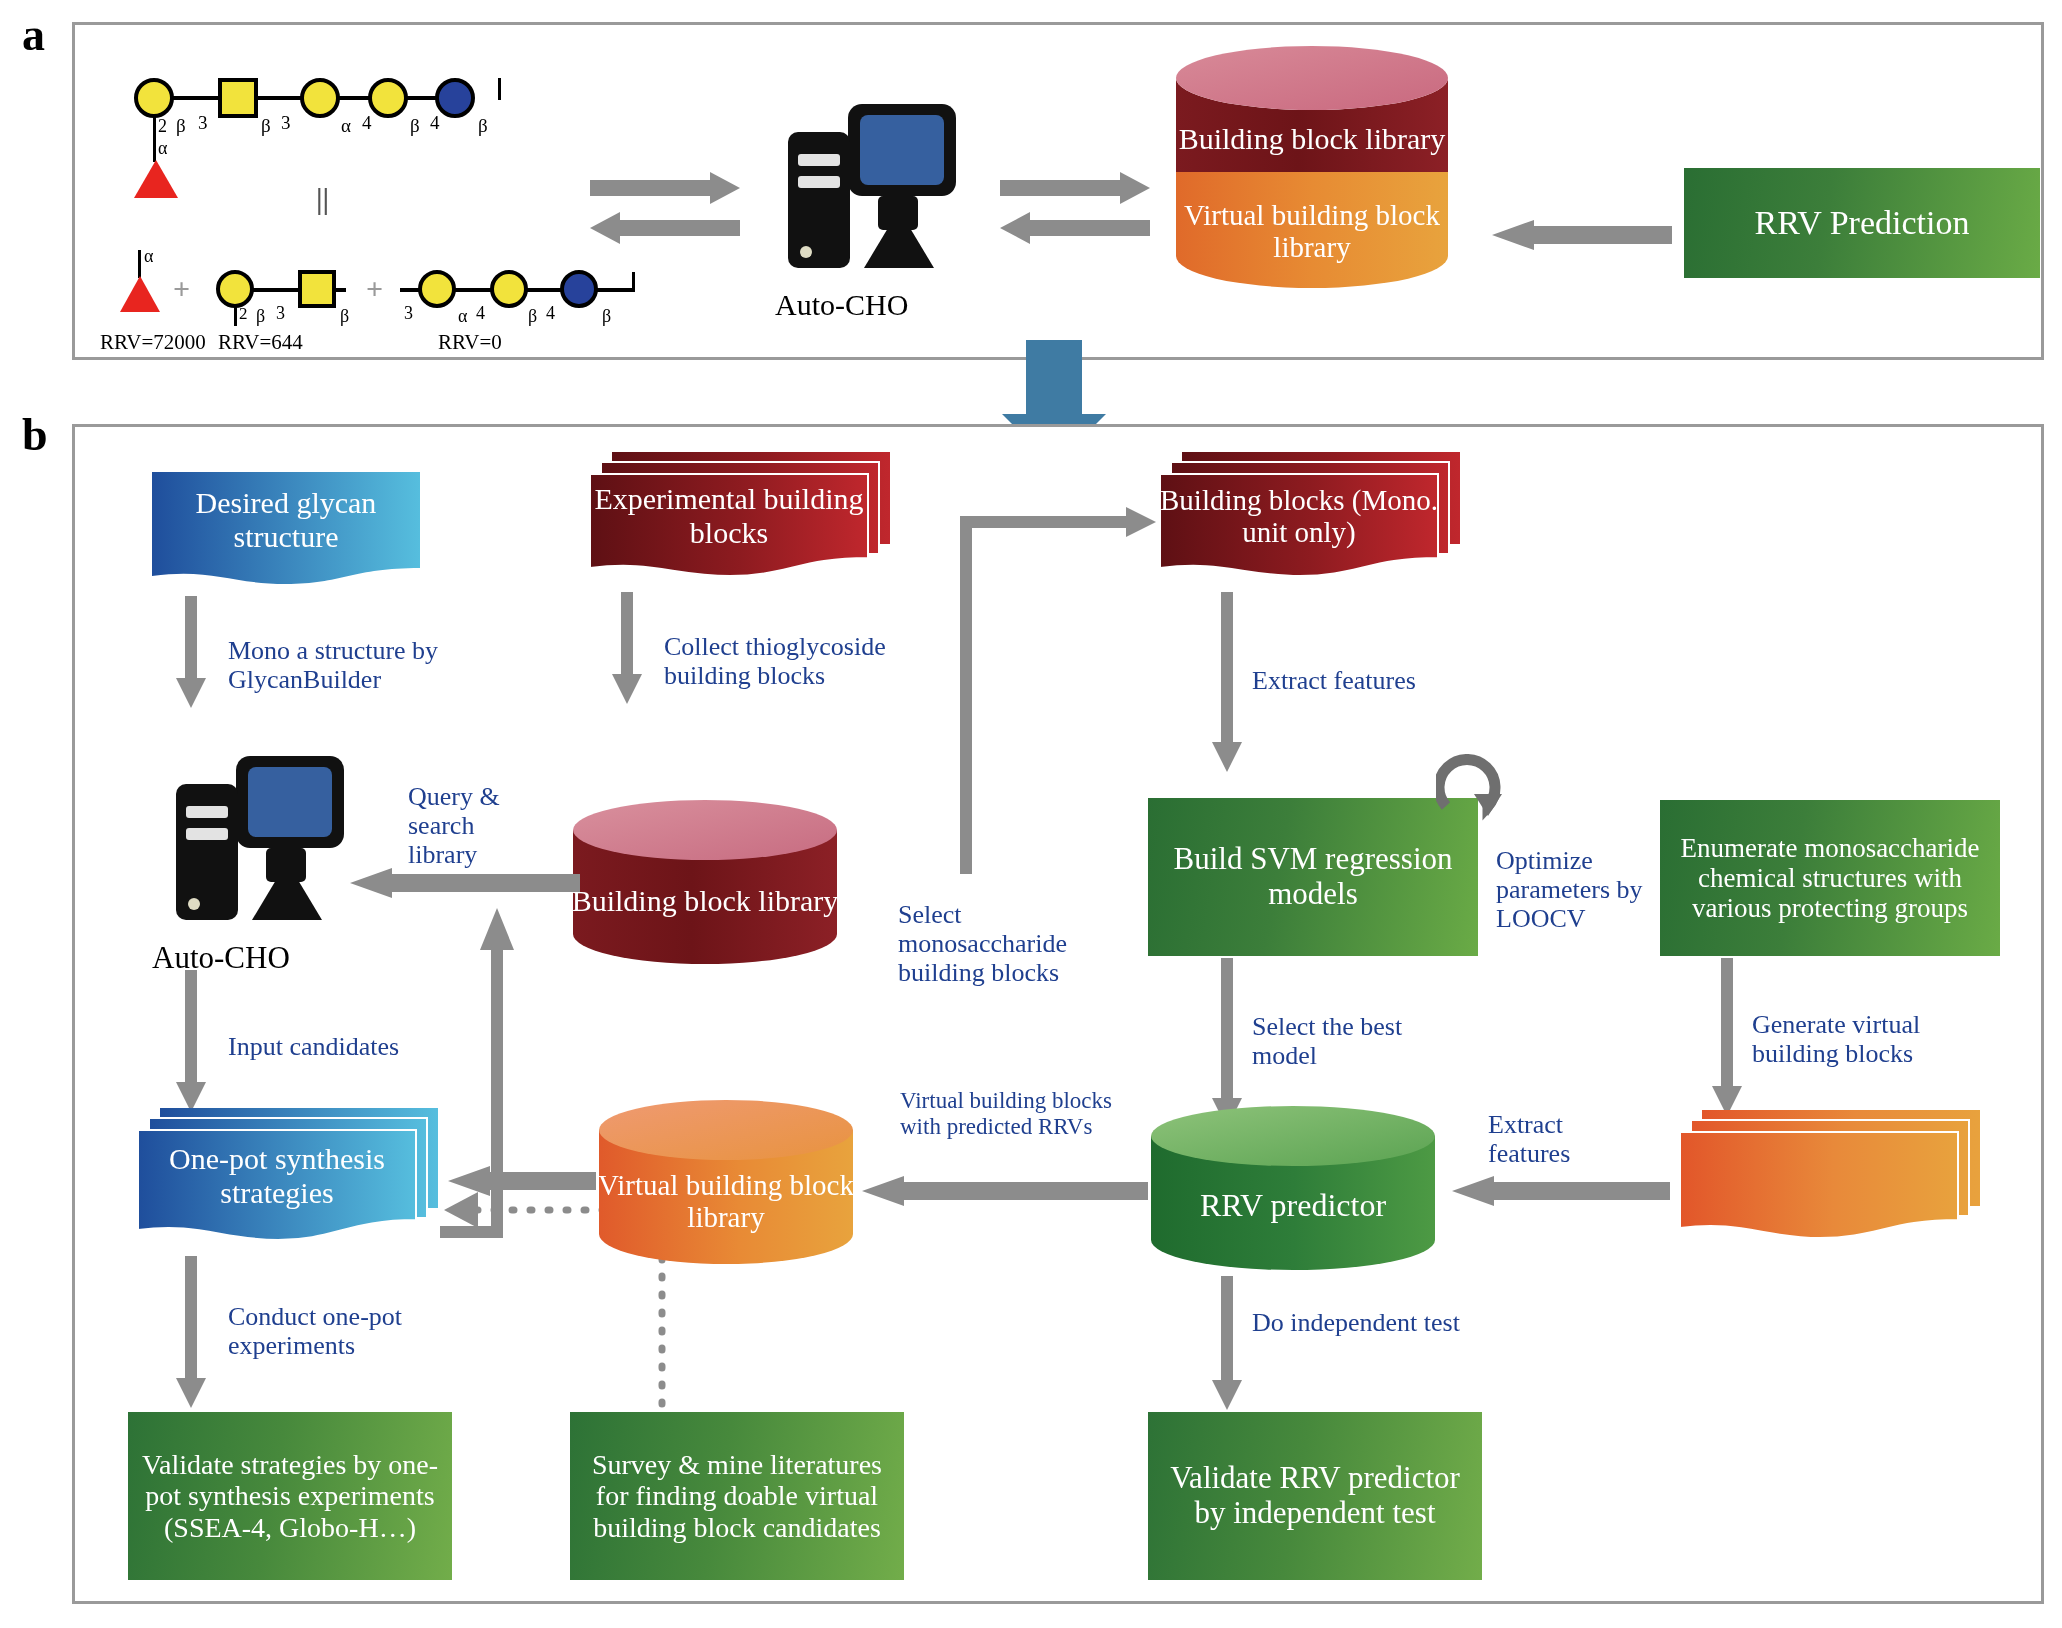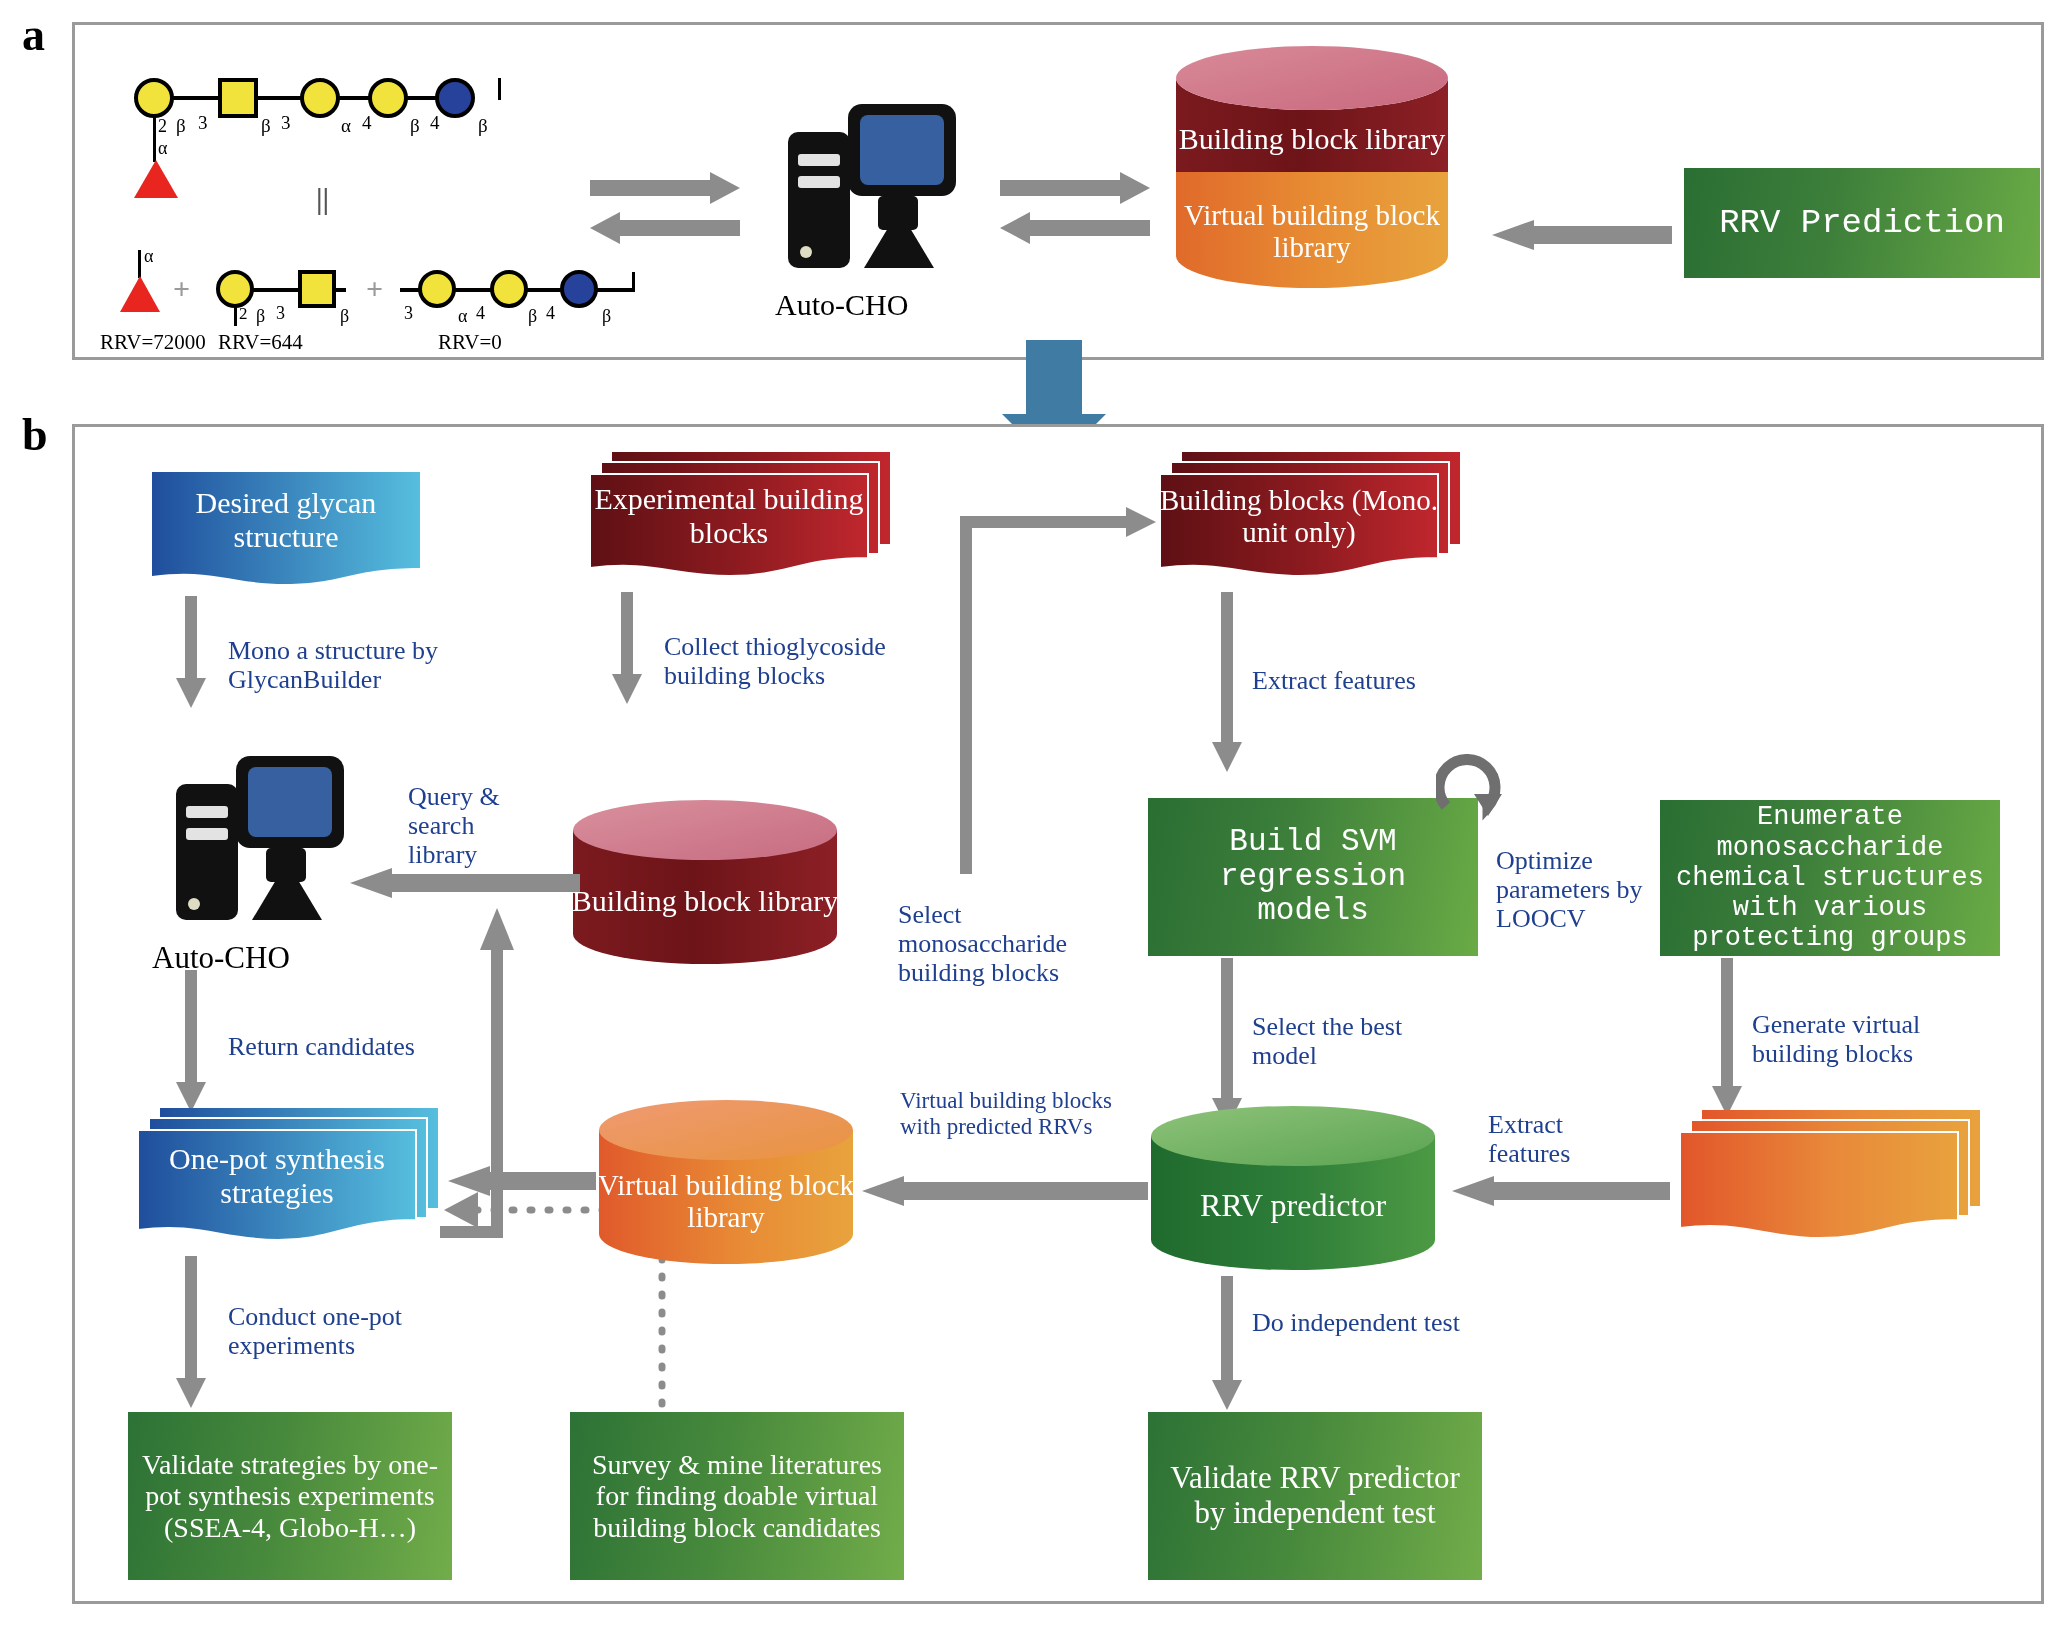--- a/index.html
+++ b/index.html
@@ -6,21 +6,21 @@
   body{width:2062px;height:1628px;position:relative;font-family:"Liberation Serif",serif;overflow:hidden;}
   .abs{position:absolute;}
   .panel{position:absolute;border:3px solid #9a9a9a;background:#fff;box-sizing:border-box;}
   #panel-a{left:72px;top:22px;width:1972px;height:338px;}
   #panel-b{left:72px;top:424px;width:1972px;height:1180px;}
   .panel-label{position:absolute;font-size:46px;font-weight:bold;color:#000;font-family:"Liberation Serif",serif;}
 
   
   .gbox{position:absolute;display:flex;align-items:center;justify-content:center;text-align:center;color:#fff;
         font-family:"Liberation Serif",serif;line-height:1.12;box-sizing:border-box;padding:4px 8px;}
-  .green-grad{background:linear-gradient(100deg,#2a6e33 0%,#3c7e3a 40%,#6aab46 100%);font-family:Liberation Mono, monospace;}
+  .green-grad{background:linear-gradient(100deg,#2a6e33 0%,#3c7e3a 40%,#6aab46 100%);}
   .green-grad2{background:linear-gradient(100deg,#2d7236 0%,#47893c 45%,#72ad4a 100%);}
 
   
   .wave{position:absolute;}
   .wave svg{display:block;width:100%;height:100%;}
   .wave .wtext{position:absolute;left:0;right:0;top:0;display:flex;align-items:center;justify-content:center;
       text-align:center;color:#fff;font-family:"Liberation Serif",serif;line-height:1.12;}
 
   
   .cyl{position:absolute;}
@@ -303,21 +303,21 @@
   <path d="M9,0 L21,0 L21,128 L30,128 L15,158 L0,128 L9,128 Z" fill="#8c8c8c"></path>
 </svg>
 <div class="blabel" style="left:1752px;top:1010px;width:220px;font-size:26px;">
   <span>Generate virtual building blocks</span>
 </div>
 
 <svg class="arrow-svg" style="left:176px;top:970px;width:30px;height:142px;">
   <path d="M9,0 L21,0 L21,112 L30,112 L15,142 L0,112 L9,112 Z" fill="#8c8c8c"></path>
 </svg>
 <div class="blabel" style="left:228px;top:1032px;width:250px;font-size:26px;">
-  <span>Return candidates</span>
+  <span>Input candidates</span>
 </div>
 
 <div class="wave" style="left:138px;top:1108px;width:300px;height:140px;">
   <svg viewBox="0 0 300 140" preserveAspectRatio="none">
     <defs>
         <linearGradient id="blueG2" x1="0" y1="0" x2="1" y2="0">
       <stop offset="0%" stop-color="#1f4e9c"></stop>
           <stop offset="100%" stop-color="#56bede"></stop>
         </linearGradient>
       </defs>

